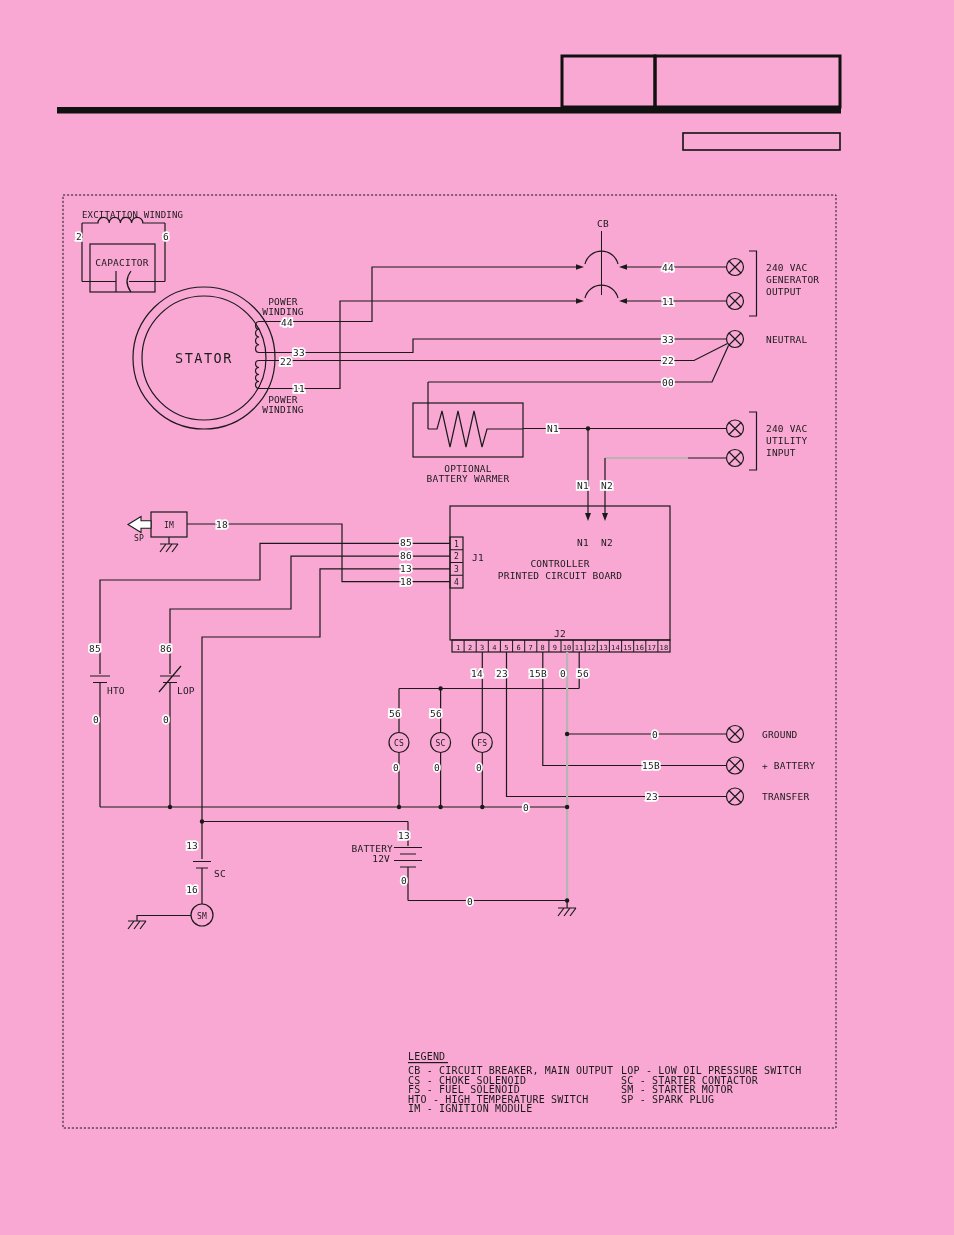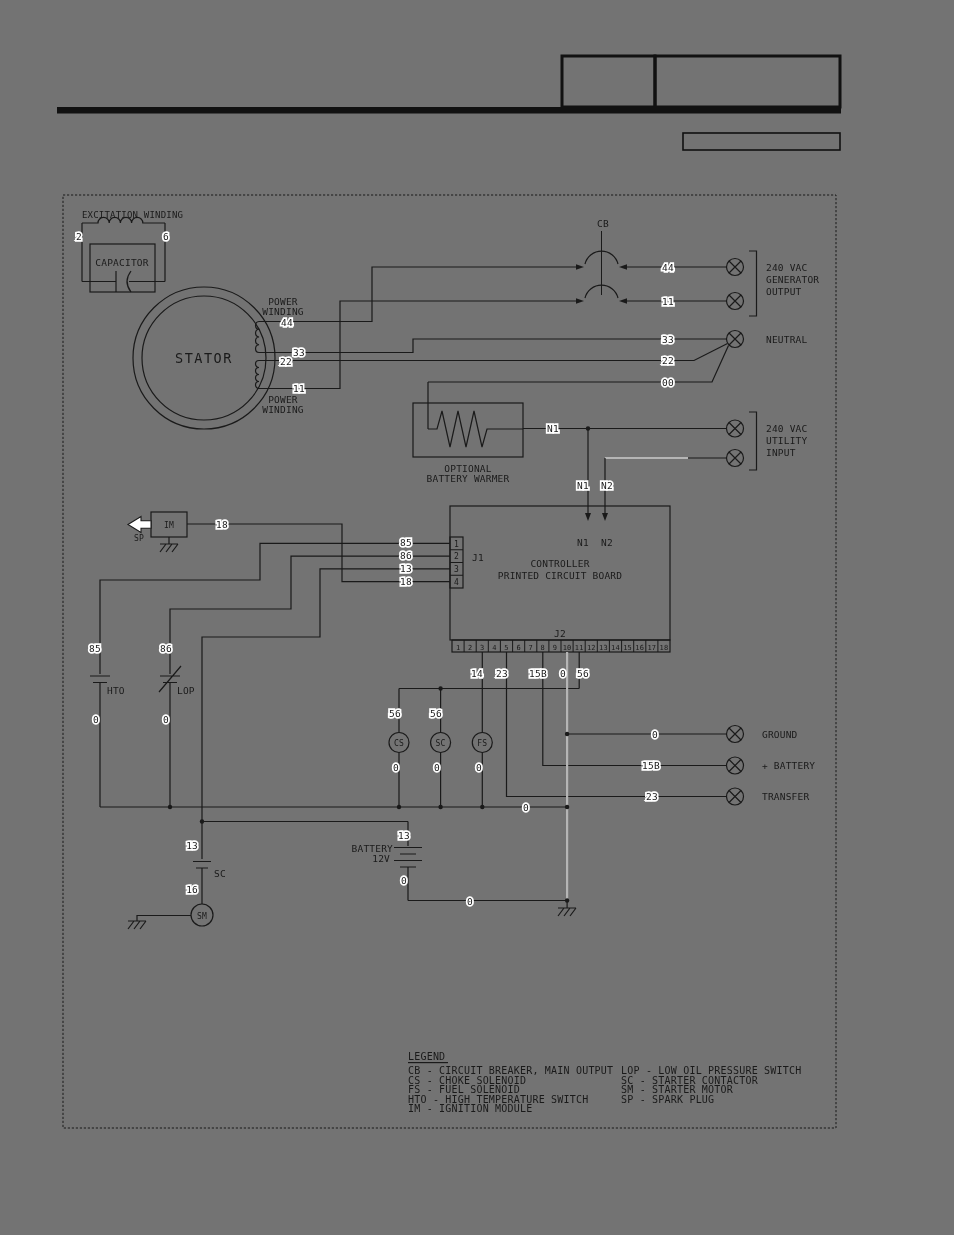--- a/index.html
+++ b/index.html
@@ -1,16 +1,16 @@
 <!DOCTYPE html>
 <html><head>
 <meta charset="utf-8">
 <style>
   html,body{margin:0;padding:0;background:#e8e8e8;}
-  #page{position:relative;width:954px;height:1235px;background:#737373;overflow:hidden;
+  #page{position:relative;width:954px;height:1235px;background:#f9a8d4;overflow:hidden;
         font-family:"DejaVu Sans Mono",monospace;}
   svg{position:absolute;left:0;top:0;}
   .w{stroke:#1a1a1a;stroke-width:1.2;fill:none;}
   .wthin{stroke:#1a1a1a;stroke-width:1;fill:none;}
   .gray{stroke:#b5b5b5;stroke-width:2.2;fill:none;}
   .box{stroke:#1a1a1a;stroke-width:1.2;fill:none;}
   .t{font-family:"DejaVu Sans Mono",monospace;font-size:9.5px;fill:#1a1a1a;letter-spacing:0.2px;}
   .t7{font-size:7px;}
   .t8{font-size:8px;}
   .t9{font-size:9px;}

